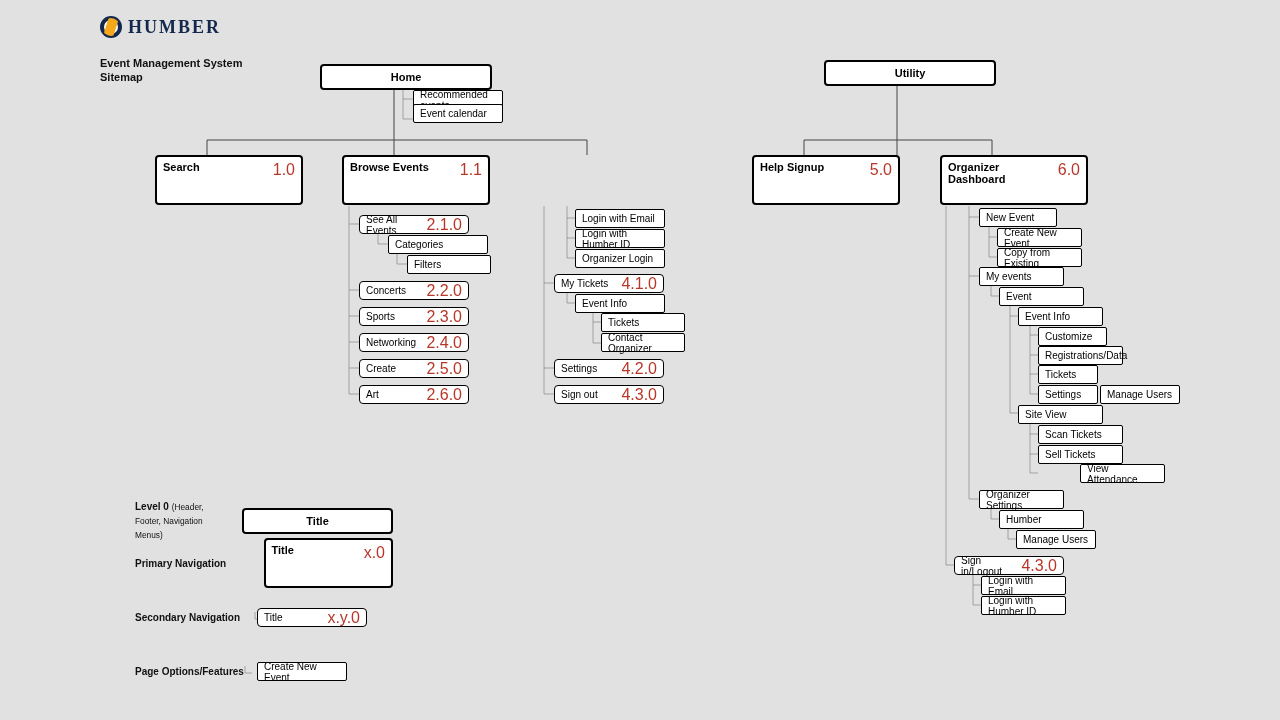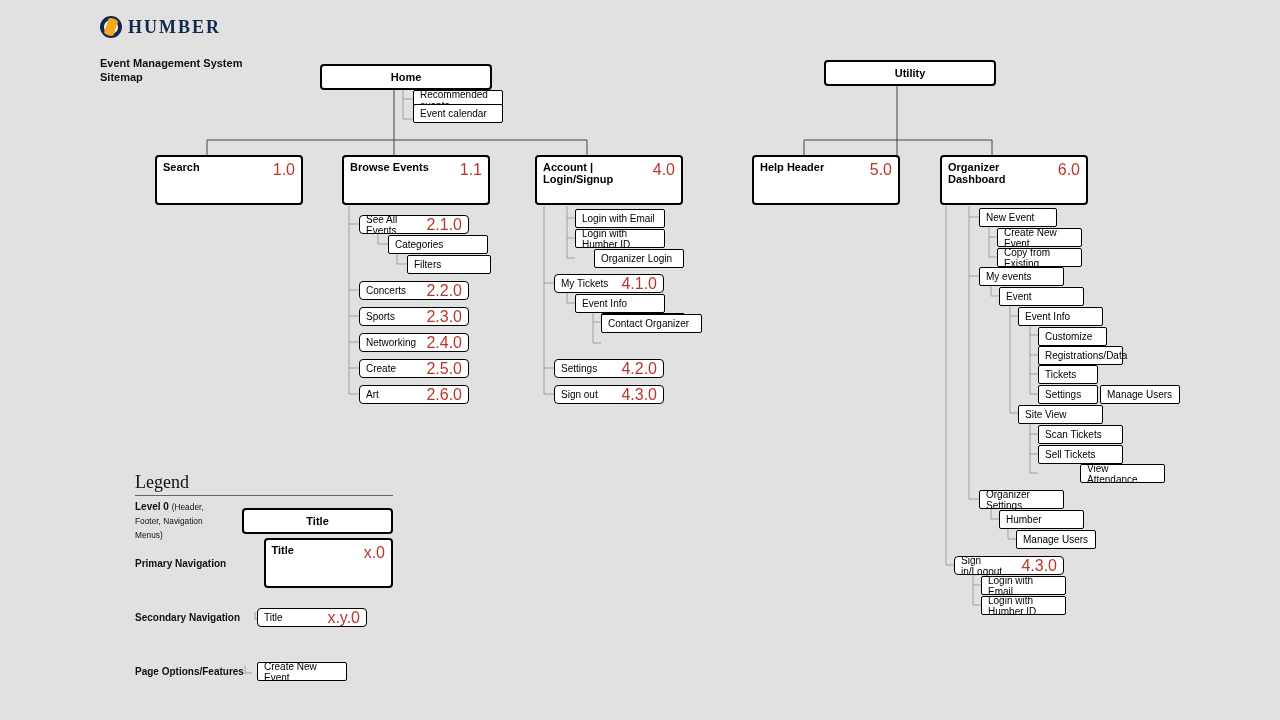--- a/index.html
+++ b/index.html
@@ -127,26 +127,22 @@
     </div>
 
   <div class="abs node primary" style="left:133px;top:155px">
       <span class="lbl">Search</span>
       <span class="code">1.0</span>
     </div>
   <div class="abs node primary" style="left:320px;top:155px">
       <span class="lbl">Browse Events</span>
       <span class="code">1.1</span>
     </div>
-  <div class="abs node primary" style="left:513px;top:155px">
-      <span class="lbl">Account | Login/Signup</span>
-      <span class="code">4.0</span>
-    </div>
   <div class="abs node primary" style="left:730px;top:155px">
-      <span class="lbl">Help Header</span>
+      <span class="lbl">Help Signup</span>
       <span class="code">5.0</span>
     </div>
   <div class="abs node primary" style="left:918px;top:155px">
       <span class="lbl">Organizer Dashboard</span>
       <span class="code">6.0</span>
     </div>
 
   <div class="abs node sec" style="left:359px;top:215px">
       <span class="lbl">See All Events</span>
       <span class="code">2.1.0</span>
@@ -177,34 +173,34 @@
       <span class="lbl">Art</span>
       <span class="code">2.6.0</span>
     </div>
 
   <div class="abs node opt" style="left:575px;top:209px;width:90px">
       <span class="lbl">Login with Email</span>
     </div>
   <div class="abs node opt" style="left:575px;top:229px;width:90px">
       <span class="lbl">Login with Humber ID</span>
     </div>
-  <div class="abs node opt" style="left:594px;top:249px;width:90px">
+  <div class="abs node opt" style="left:575px;top:249px;width:90px">
       <span class="lbl">Organizer Login</span>
     </div>
   <div class="abs node sec" style="left:554px;top:274px">
       <span class="lbl">My Tickets</span>
       <span class="code">4.1.0</span>
     </div>
   <div class="abs node opt" style="left:575px;top:294px;width:90px">
       <span class="lbl">Event Info</span>
     </div>
   <div class="abs node opt" style="left:601px;top:313px;width:84px">
       <span class="lbl">Tickets</span>
     </div>
-  <div class="abs node opt" style="left:601px;top:314px;width:101px">
+  <div class="abs node opt" style="left:601px;top:333px;width:84px">
       <span class="lbl">Contact Organizer</span>
     </div>
   <div class="abs node sec" style="left:554px;top:359px">
       <span class="lbl">Settings</span>
       <span class="code">4.2.0</span>
     </div>
   <div class="abs node sec" style="left:554px;top:385px">
       <span class="lbl">Sign out</span>
       <span class="code">4.3.0</span>
     </div>
@@ -267,21 +263,20 @@
       <span class="lbl">Sign in/Logout</span>
       <span class="code">4.3.0</span>
     </div>
   <div class="abs node opt" style="left:981px;top:576px;width:85px">
       <span class="lbl">Login with Email</span>
     </div>
   <div class="abs node opt" style="left:981px;top:596px;width:85px">
       <span class="lbl">Login with Humber ID</span>
     </div>
 
-  <div class="abs legend-h" style="left:135px;top:472px">Legend</div>
 
   <div class="abs legend-row" style="left:135px;top:500px">
     <div class="legend-term"><span>Level 0 </span><small>(Header, Footer, Navigation Menus)</small></div>
     <div class="node lvl0" style="position:relative;">
         <span class="lbl">Title</span>
       </div>
   </div>
 
   <div class="abs legend-row" style="left:135px;top:538px">
     <div class="legend-term">Primary Navigation</div>

